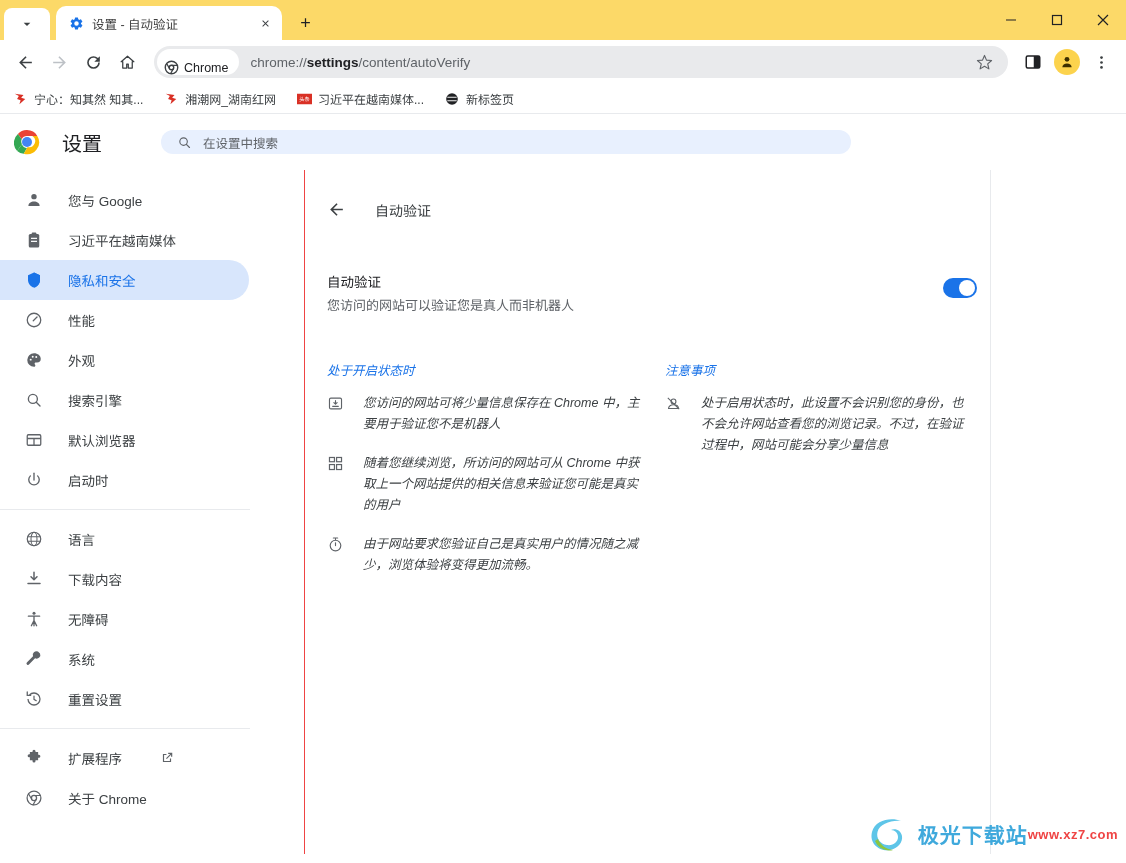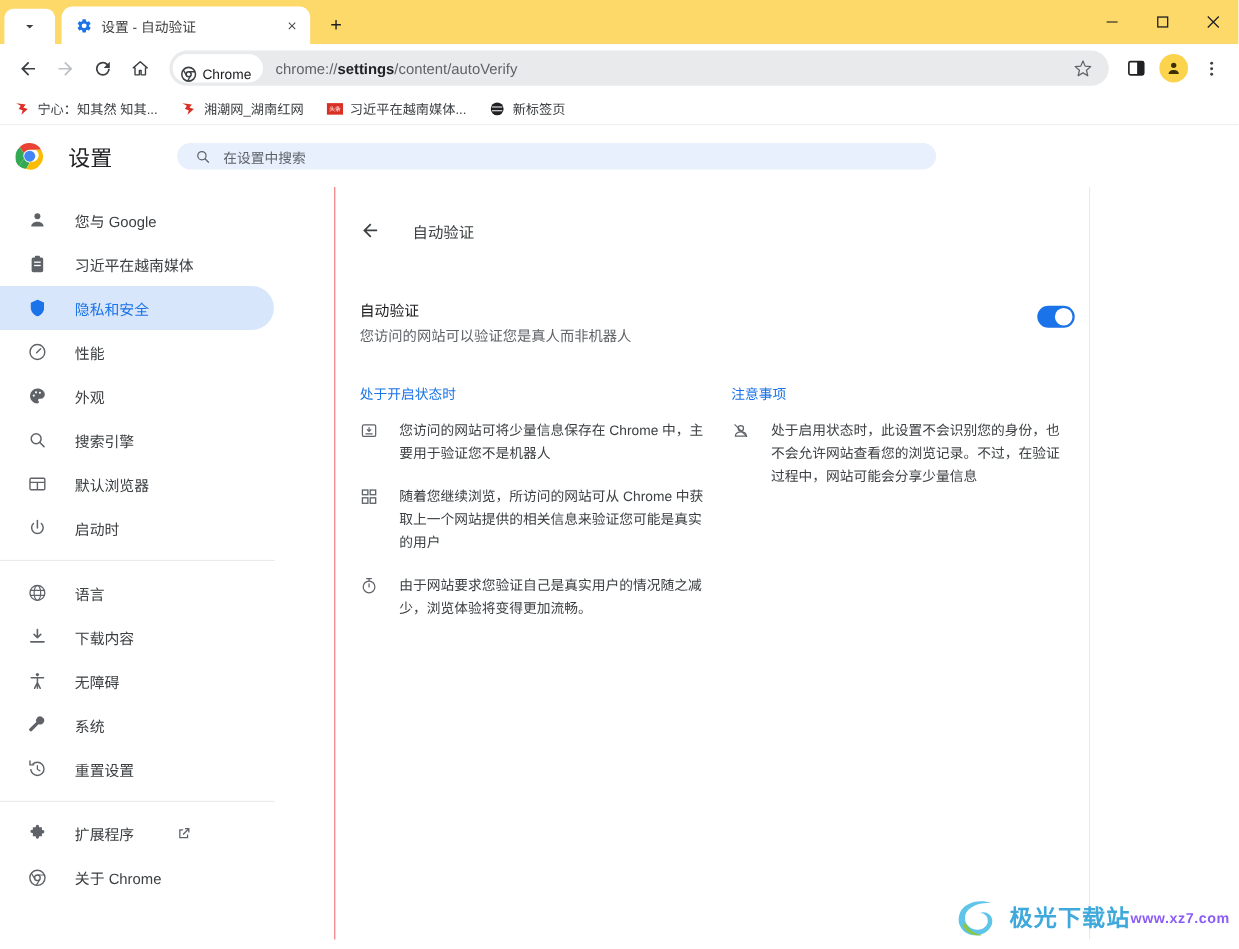--- a/index.html
+++ b/index.html
@@ -133,36 +133,36 @@
   .setting-desc { font-size: 13px; color: #5f6368; line-height: 21px; margin-top: 2px; }
   .toggle {
     width: 34px; height: 20px; border-radius: 10px; background: #1a73e8;
     position: relative; flex: none; margin-top: 6px;
   }
   .toggle .knob {
     position: absolute; right: 2px; top: 2px; width: 16px; height: 16px;
     border-radius: 50%; background: #fff;
   }
 
-  .columns { display: flex; margin-top: 32px; }
+  .columns { display: flex; margin-top: 44px; font-style: italic; }
   .col { width: 344px; }
   .col.right { width: 330px; }
   .col-title { font-size: 12.5px; color: #1a73e8; margin-bottom: 14px; }
   .bullet { display: flex; gap: 18px; margin-bottom: 18px; padding-right: 22px; }
   .bullet .bicon { width: 18px; height: 18px; flex: none; margin-top: 2px; }
   .bullet .btext { font-size: 12.5px; color: #3c4043; line-height: 21px; }
 
   
   .watermark {
     position: absolute; right: 8px; bottom: 8px; display: flex;
     align-items: center; gap: 7px;
   }
   .wm-text { display: flex; flex-direction: row; line-height: 1; }
   .wm-main { font-size: 21px; font-weight: bold; color: #3fa9dc; letter-spacing: 1px; }
-  .wm-sub { font-size: 13px; font-weight: bold; color: #8b5cf6; margin-top: 3px; letter-spacing: 0.5px; }
+  .wm-sub { font-size: 13px; font-weight: bold; color: #ef4444; margin-top: 3px; letter-spacing: 0.5px; }
 
   .right-gutter { width: 136px; background: #fff; border-left: 1px solid #e8eaed; }
 </style>
 </head>
 <body>
 
 <div class="window">
 
   <div class="tabstrip">
     <div class="tabsearch">

